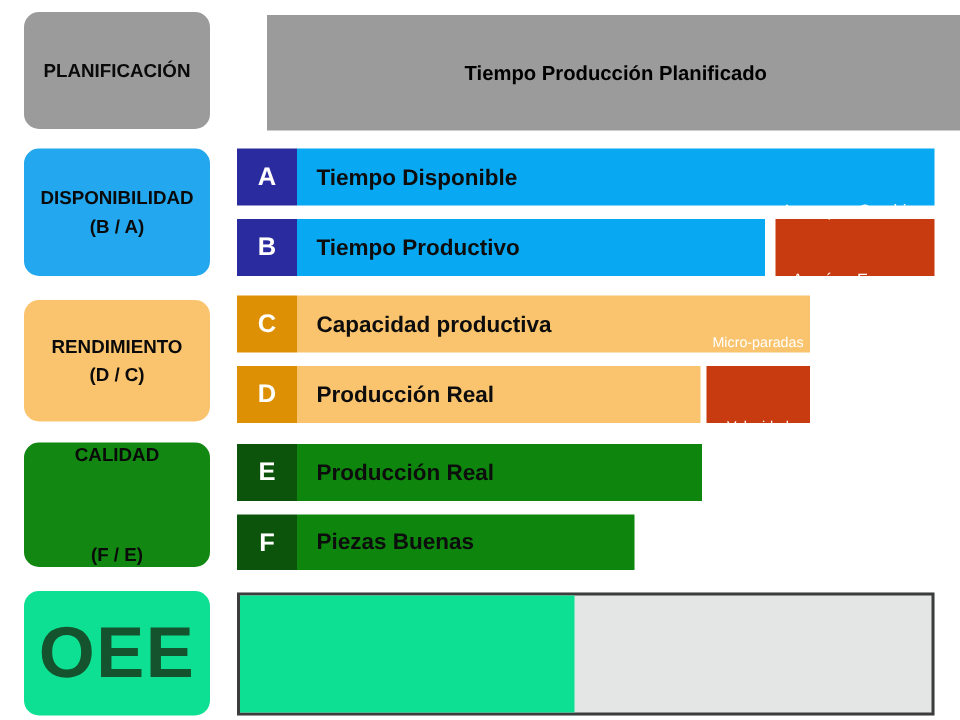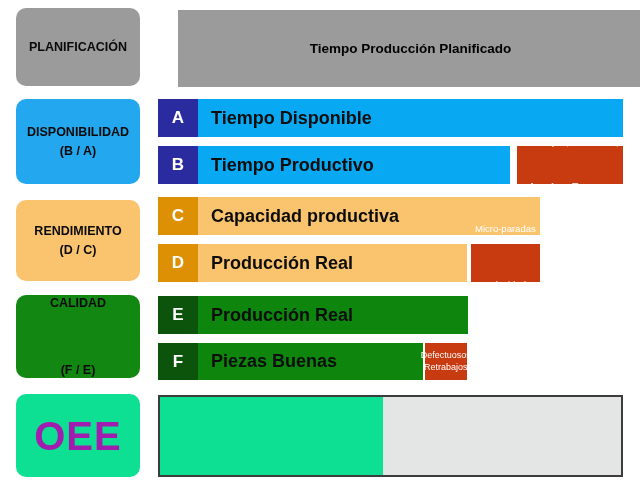--- a/index.html
+++ b/index.html
@@ -11,42 +11,42 @@
   .secbox{
     position:absolute;left:16px;width:124px;border-radius:10px;
     display:flex;flex-direction:column;align-items:center;justify-content:center;
     text-align:center;color:#0a0a0a;font-weight:bold;font-size:12.5px;line-height:1.45;
   }
   .secbox.plan{top:8px;height:78px;background:#9b9b9b;}
   .secbox.disp{top:99px;height:85px;background:#23a7ee;}
   .secbox.rend{top:200px;height:81px;background:#fac46e;}
   .secbox.cal {top:295px;height:83px;background:#128712;gap:48px;}
   .secbox.oee {top:394px;height:83px;background:#0ee093;}
-  .secbox.oee .big{font-size:40px;font-weight:bold;letter-spacing:1px;color:#a21caf;}
+  .secbox.oee .big{font-size:48px;font-weight:bold;letter-spacing:1px;color:#14532d;}
   
   .hdrbar{
     position:absolute;left:158px;top:10px;width:465px;height:77px;background:#9b9b9b;
     display:flex;align-items:center;justify-content:center;
     font-size:13.5px;font-weight:700;color:#000000;margin-left:20px;
   }
   .row{
     position:absolute;left:158px;height:38px;width:465px;
     display:flex;flex-direction:row;align-items:stretch;
   }
   .row.rA{top:99px;}  .row.rB{top:146px;}
   .row.rC{top:197px;} .row.rD{top:244px;}
   .row.rE{top:296px;} .row.rF{top:343px;height:37px;}
   .letter{
     flex:0 0 40px;display:flex;align-items:center;justify-content:center;
     color:#ffffff;font-weight:bold;font-size:17px;
   }
   .bar{
     display:flex;align-items:center;
     padding-left:13px;box-sizing:border-box;
-    font-size:18px;font-weight:600;color:#0d0d0d;white-space:nowrap;overflow:hidden;
+    font-size:15px;font-weight:600;color:#0d0d0d;white-space:nowrap;overflow:hidden;
   }
   .blue  .letter{background:#2b2ba0;} .blue  .bar{background:#09a8f2;}
   .orange .letter{background:#de9005;} .orange .bar{background:#fac46e;}
   .green .letter{background:#0c540c;} .green .bar{background:#0e860e;}
   .loss{
     background:#c83a10;color:#ffffff;text-align:center;
     display:flex;flex-direction:column;align-items:center;justify-content:center;
     line-height:1.25;box-sizing:border-box;padding:0 2px;
   }
   .loss.lB{font-size:11px;margin-left:1.5%;}
@@ -128,23 +128,19 @@
     <div class="bar" style="width: 58%;">
       <span>Producción Real</span>
     </div>
   </div>
 
   <div class="row rF green">
     <div class="letter">F</div>
     <div class="bar" style="width: 48.4%;">
       <span>Piezas Buenas</span>
     </div>
-    <div class="loss lF" style="width: 9%;">
-      <span>Defectuosos</span>
-      <span>Retrabajos</span>
-    </div>
   </div>
 
   <div class="oeetrack">
     <div class="oeefill" style="width: 48.4%;"></div>
   </div>
 
 </div>
 
 </body></html>

